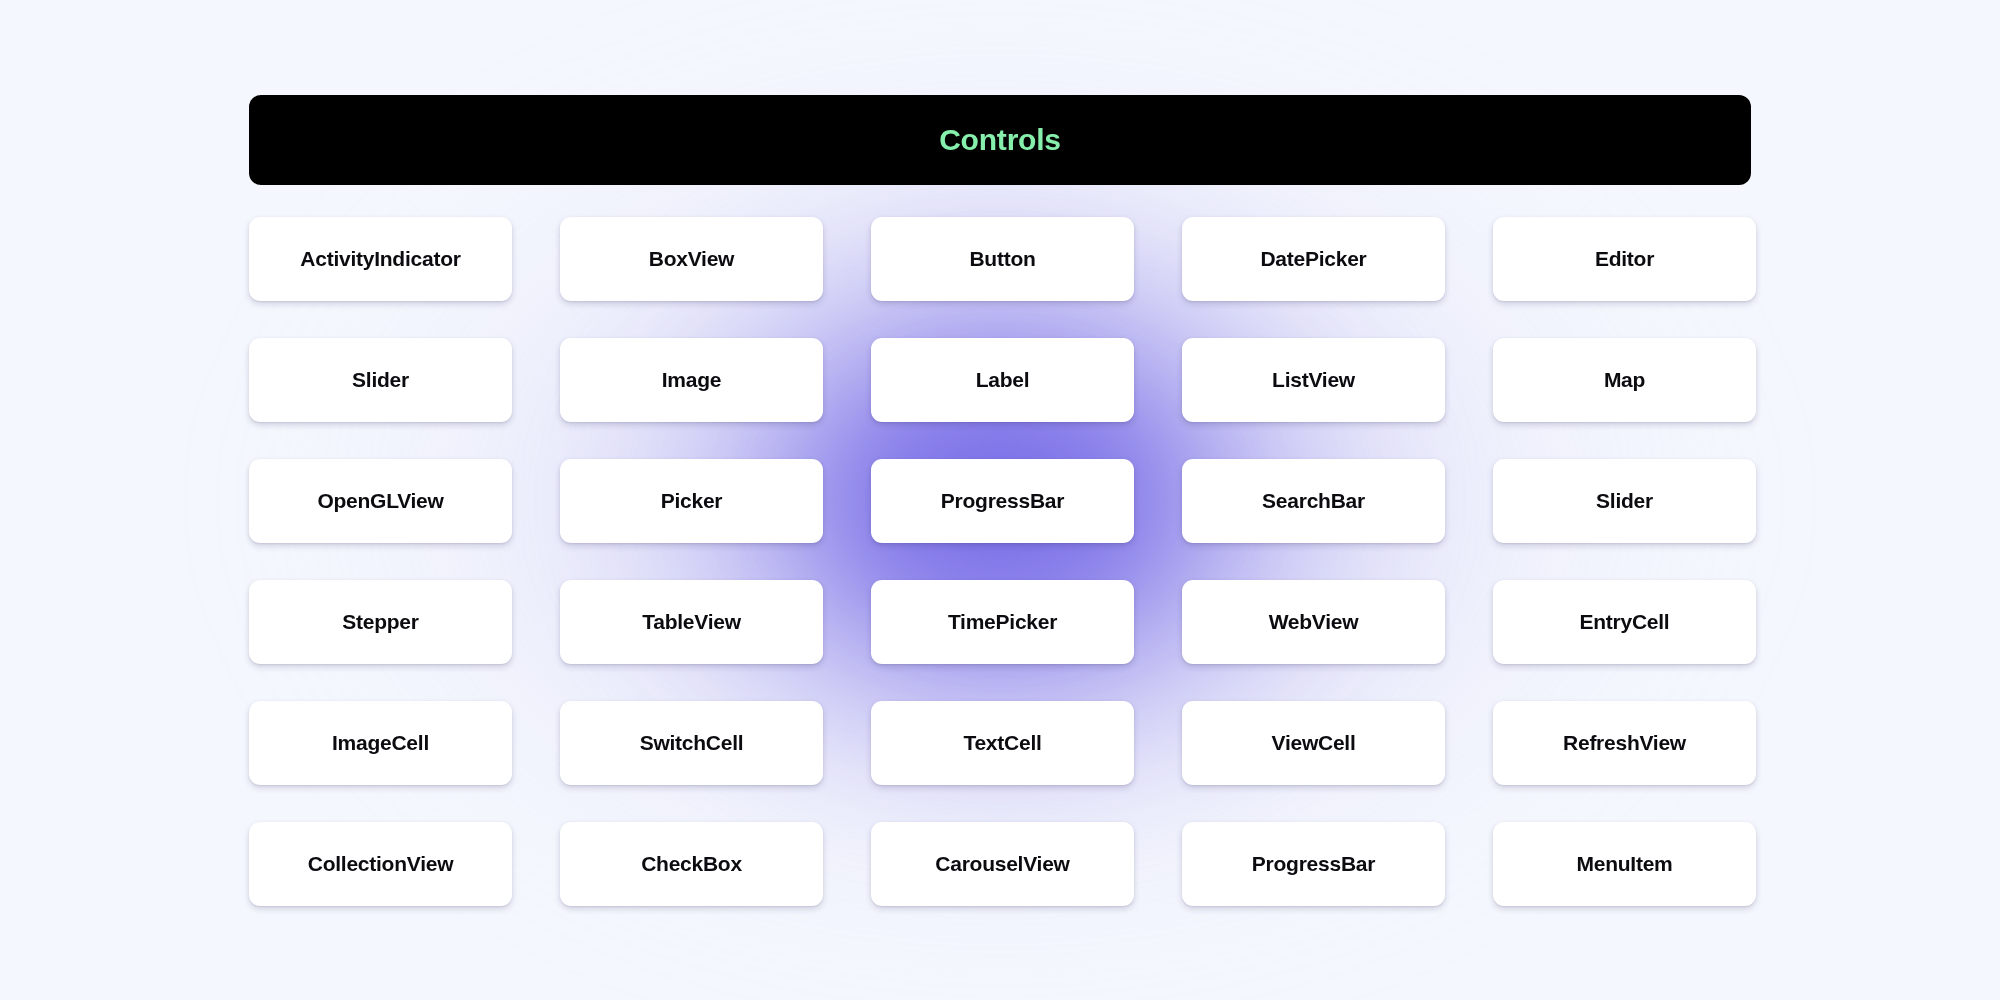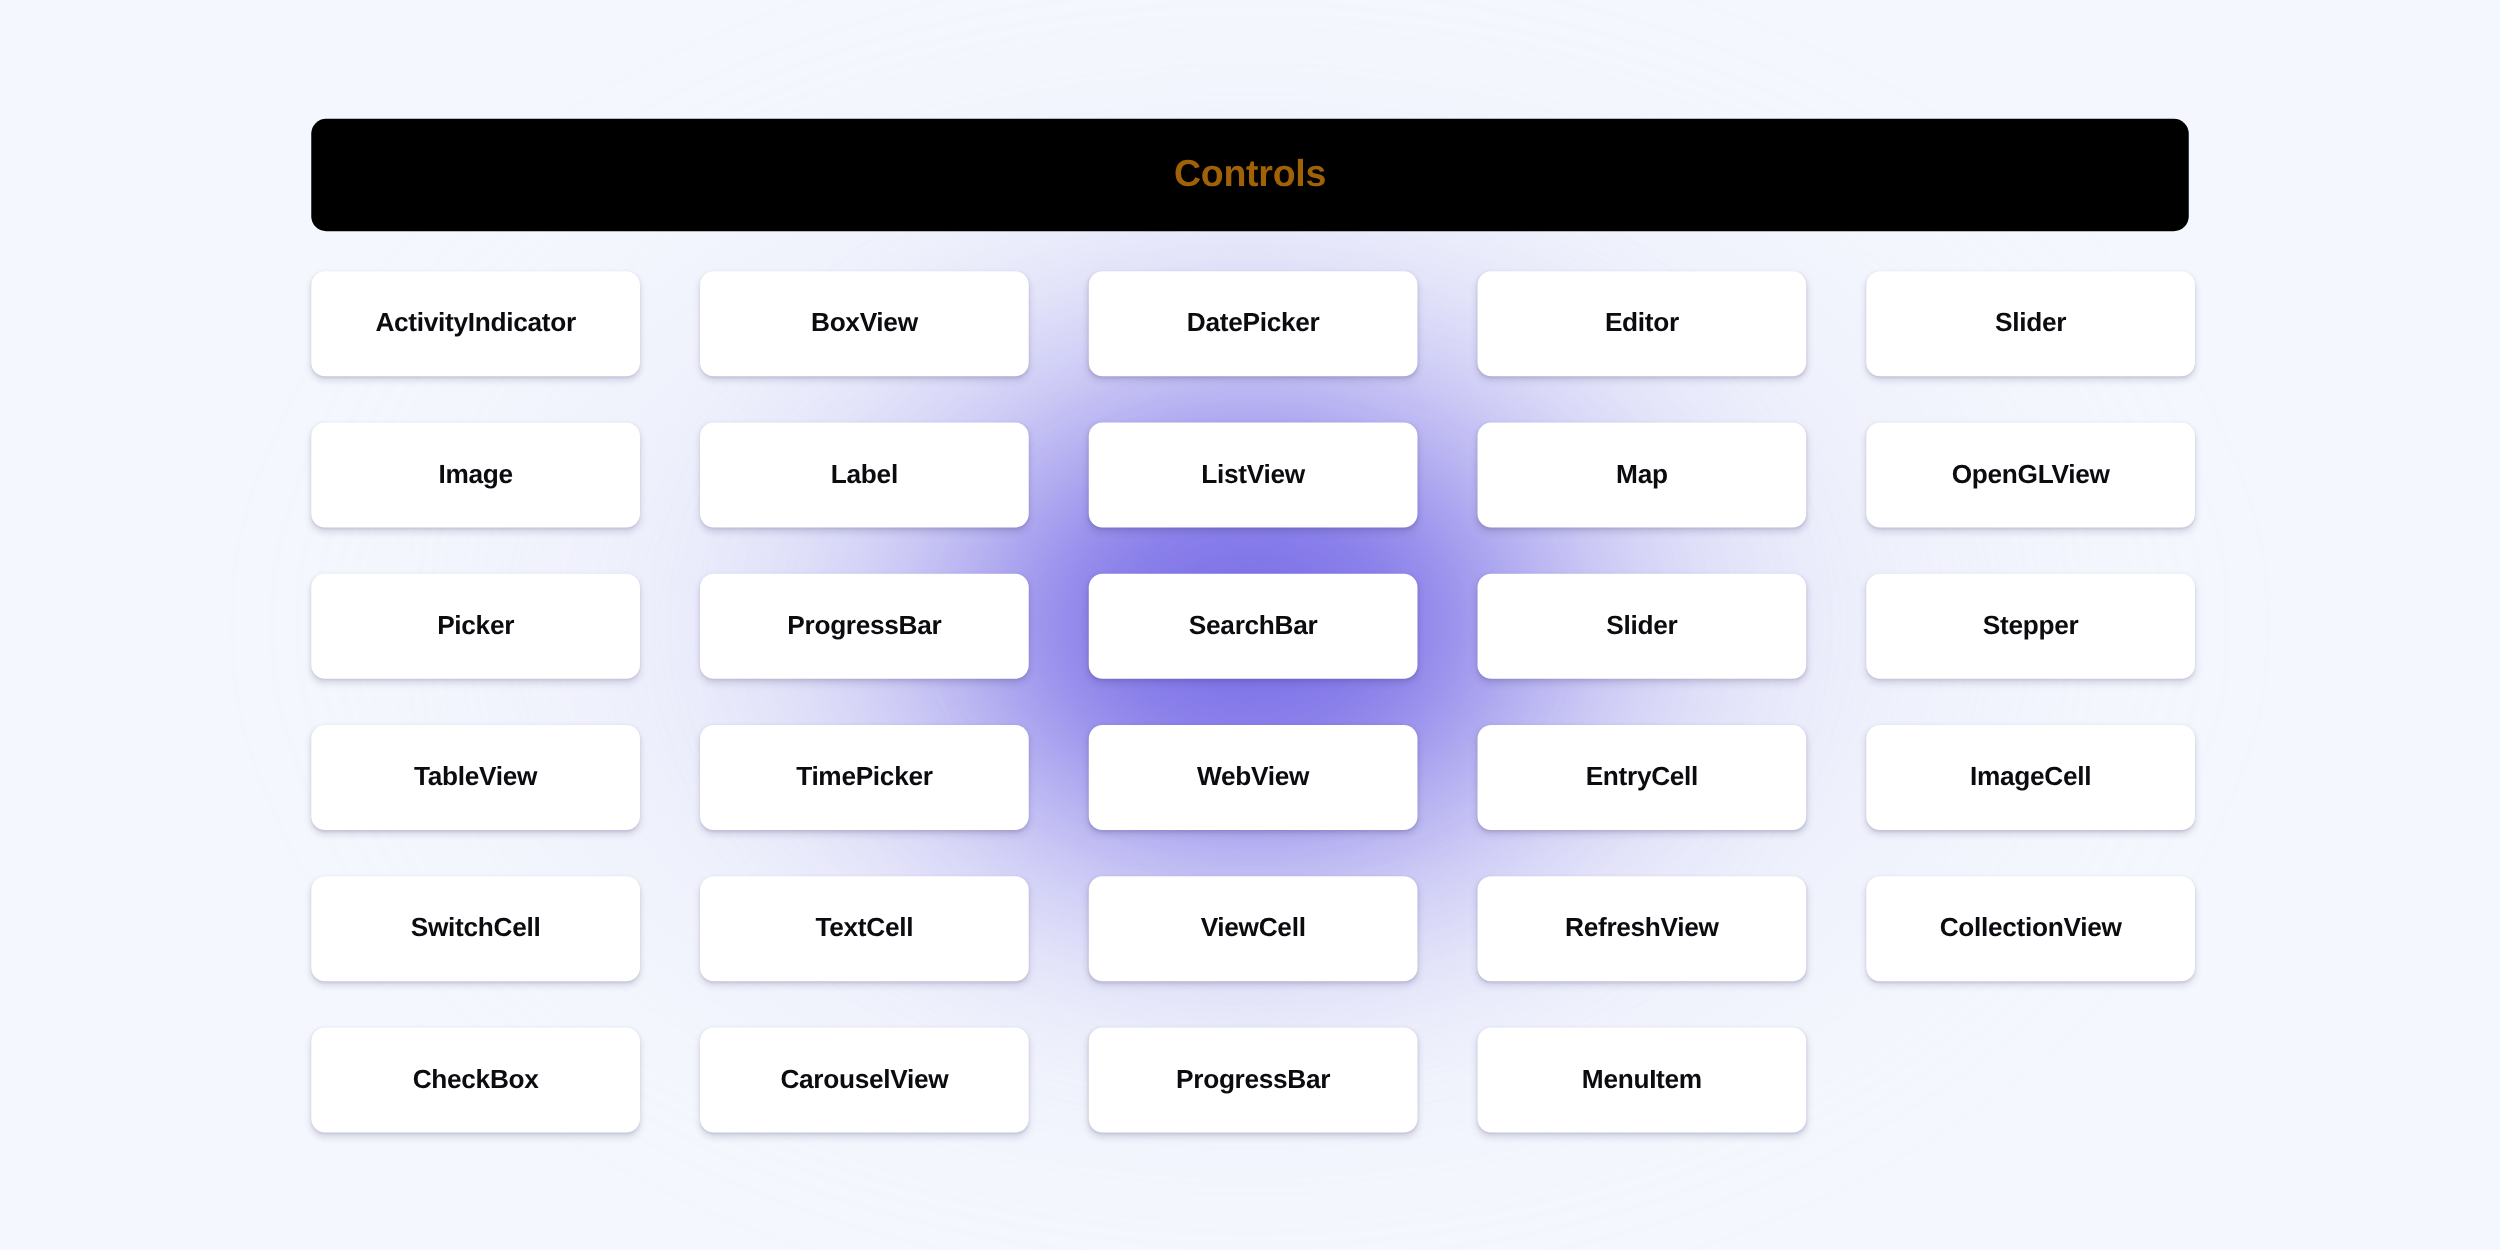--- a/index.html
+++ b/index.html
@@ -94,21 +94,21 @@
     width: 1502px;
     height: 90px;
     background: #000000;
     border-radius: 12px;
     display: flex;
     align-items: center;
     justify-content: center;
     box-sizing: border-box;
   }
   #header-title {
-    color: #a16207;
+    color: #86efac;
     font-size: 30px;
     font-weight: 700;
     letter-spacing: -0.2px;
     line-height: 1;
   }
 
   
   #controls-grid {
     margin-top: 32px;
     display: grid;
@@ -157,20 +157,23 @@
     </div>
 
     <div id="controls-grid">
         <div class="control-card">
           <span class="control-card-label">ActivityIndicator</span>
         </div>
         <div class="control-card">
           <span class="control-card-label">BoxView</span>
         </div>
         <div class="control-card">
+          <span class="control-card-label">Button</span>
+        </div>
+        <div class="control-card">
           <span class="control-card-label">DatePicker</span>
         </div>
         <div class="control-card">
           <span class="control-card-label">Editor</span>
         </div>
         <div class="control-card">
           <span class="control-card-label">Slider</span>
         </div>
         <div class="control-card">
           <span class="control-card-label">Image</span>

